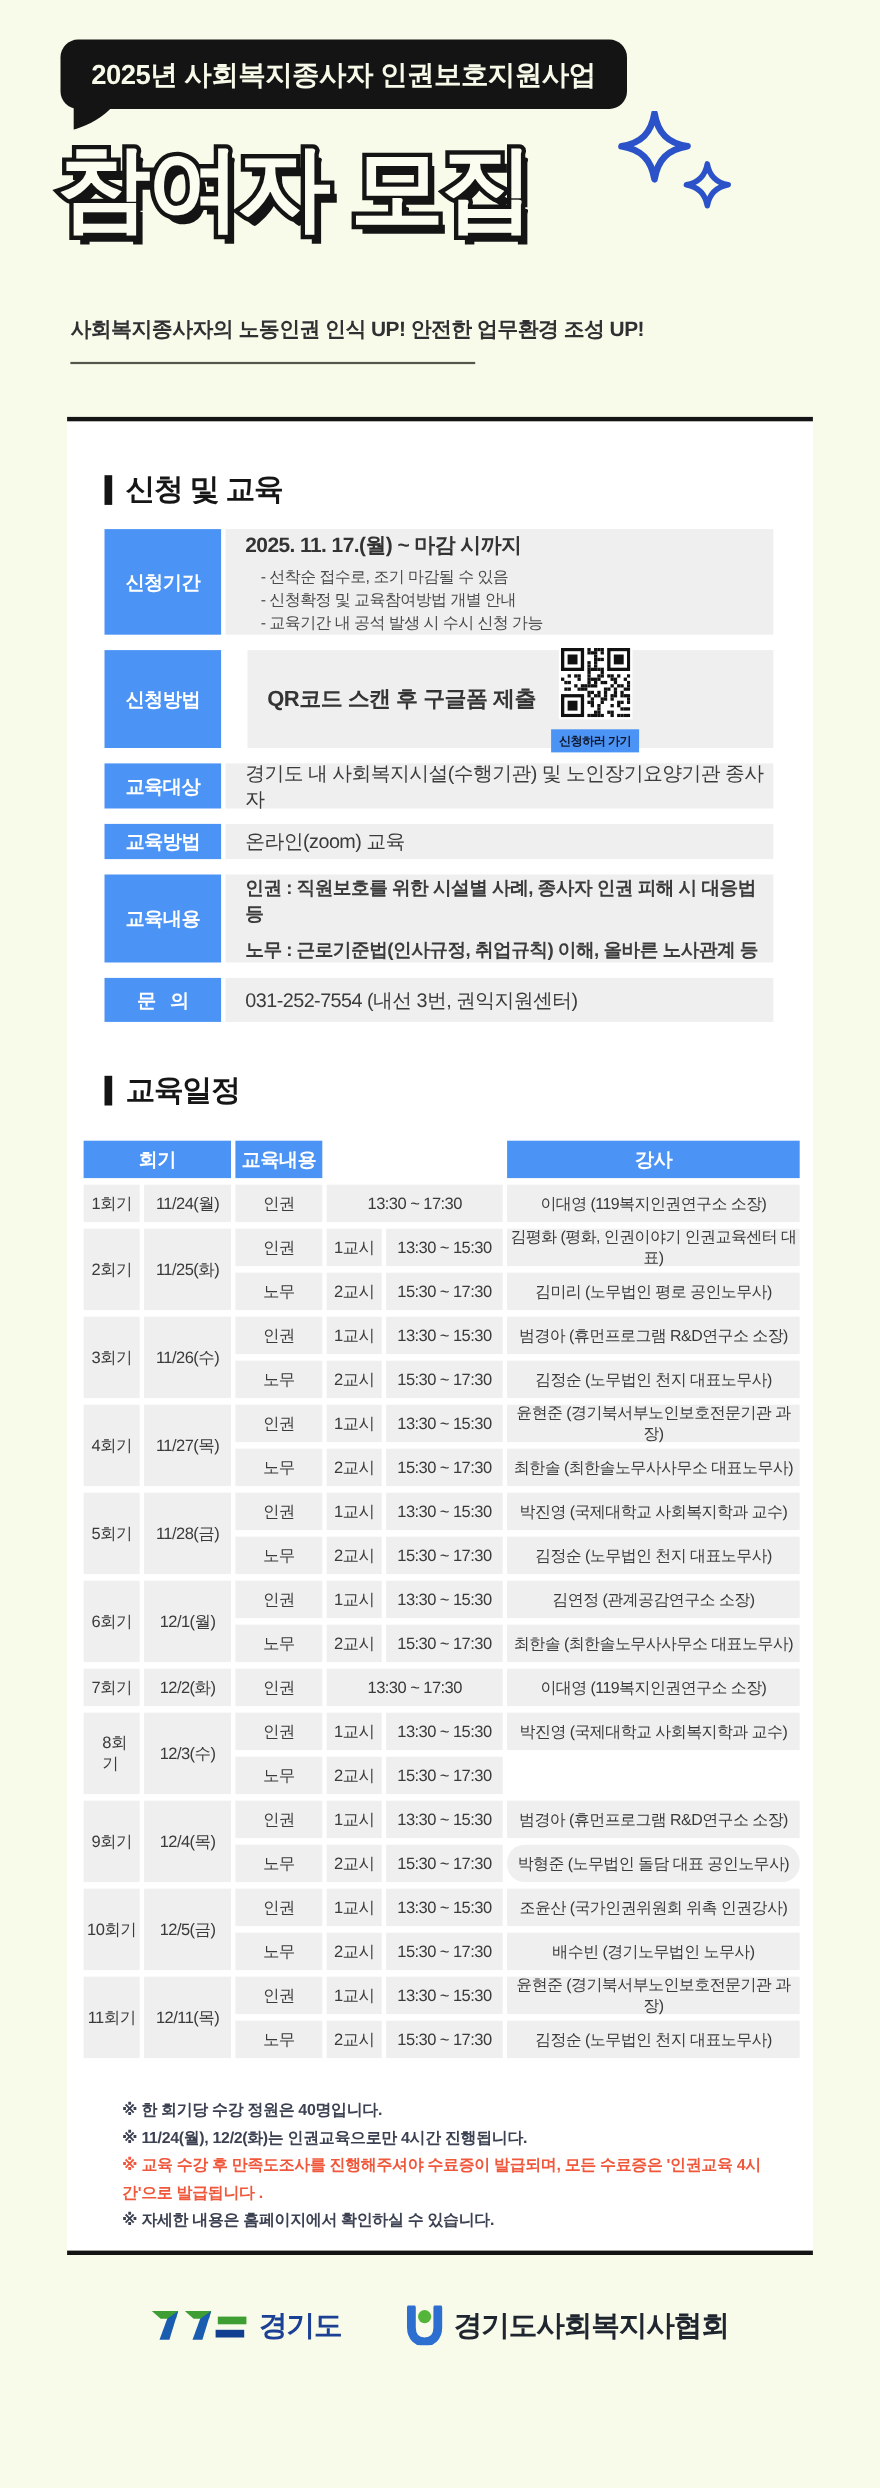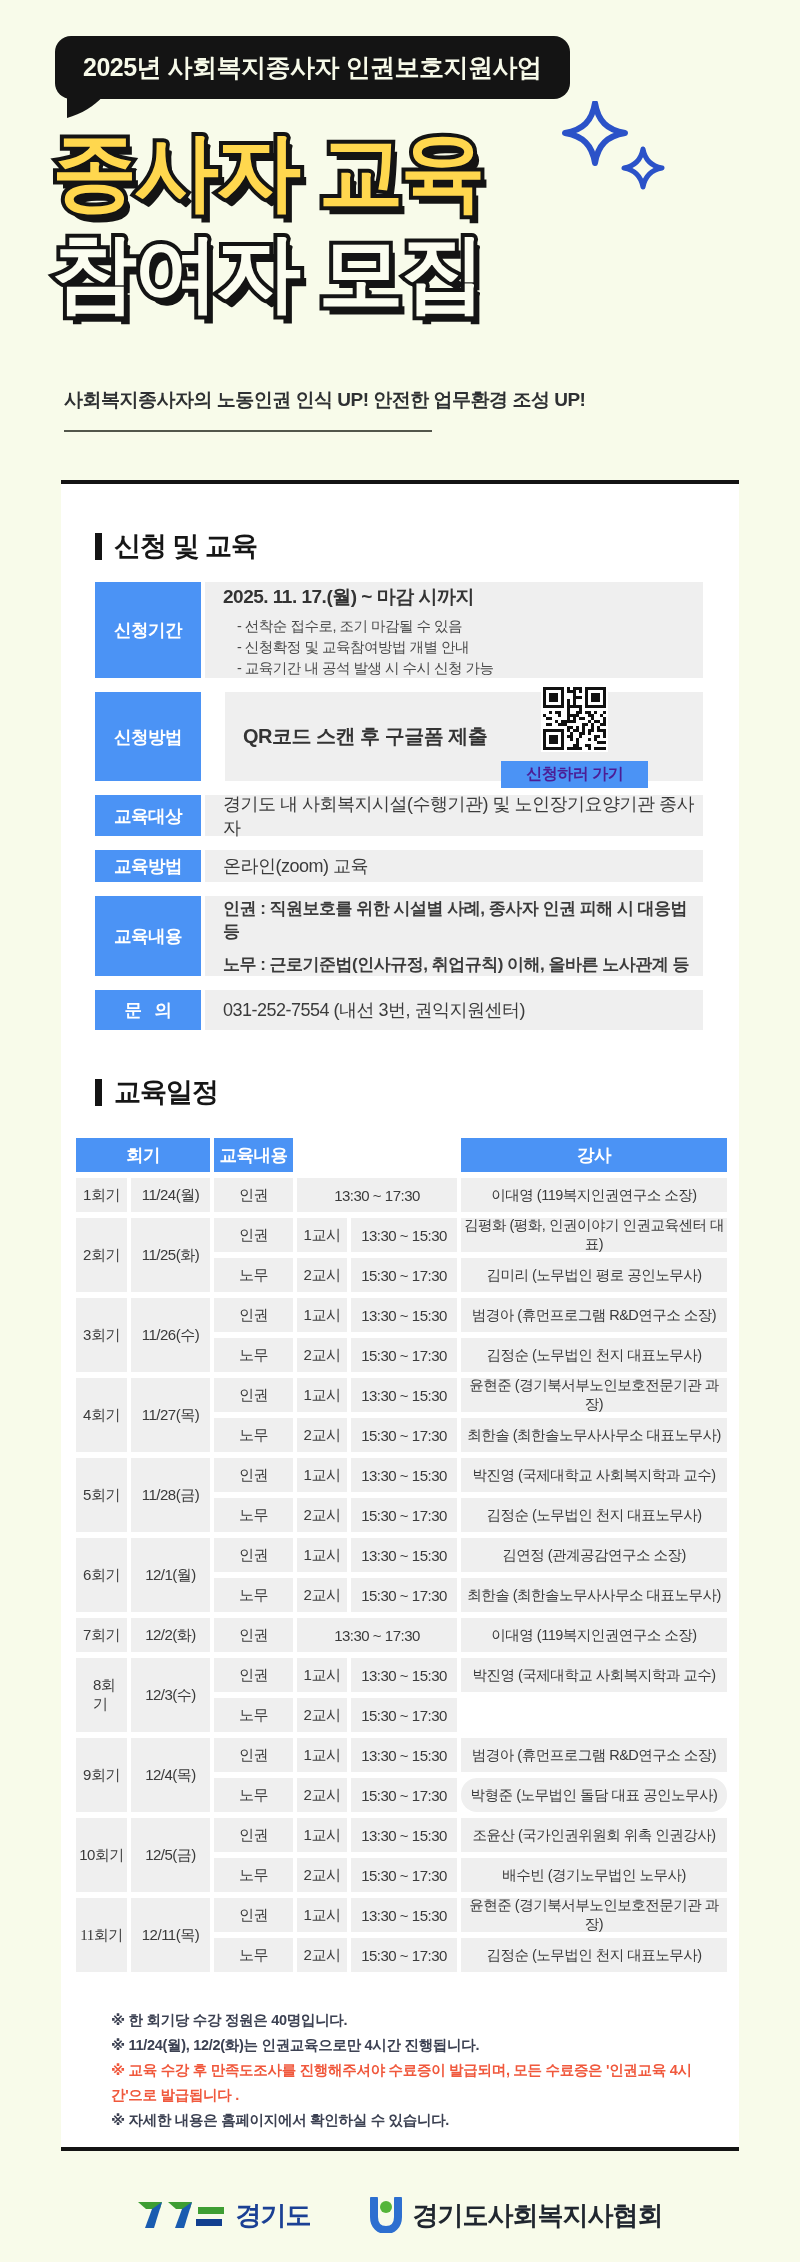--- a/index.html
+++ b/index.html
@@ -56,22 +56,22 @@
   .info-row.text2{height:32px;}
   .info-row.lines{height:80px;}
   .info-row.text3{height:40px;}
   .info-row.period .info-content{flex-direction:column;align-items:flex-start;justify-content:center;padding:6px 0 4px 18px;}
   .period-title{font-size:19px;font-weight:700;color:#333;margin-bottom:6px;}
   .bullet{font-size:14.5px;color:#4A4A4A;line-height:21px;margin-left:14px;}
   .qr-text{font-size:20px;font-weight:700;color:#343434;}
   .qr-wrap{margin-left:14px;display:flex;flex-direction:column;align-items:center;}
   .qr-img{background:#fff;padding:2px;}
   .qr-btn{
-    margin-top:4px;background:var(--accent-blue,#4B93F5);color:#4c1d95;
-    font-size:16px;font-weight:700;padding:3px 25px;letter-spacing:-0.5px;cursor:pointer;
+    margin-top:4px;background:var(--accent-blue,#4B93F5);color:#0f172a;
+    font-size:11px;font-weight:700;padding:3px 7px;letter-spacing:-0.5px;cursor:pointer;
   }
   .info-row.lines .info-content{flex-direction:column;align-items:flex-start;justify-content:center;gap:10px;}
   .content-line{font-size:17px;font-weight:700;color:#3B3B3B;}
   
   .schedule{
     margin:28px 12px 0 15px;display:grid;
     grid-template-columns:51px 79px 79px 50px 106px 1fr;
     grid-auto-rows:34px;column-gap:4px;row-gap:6px;
   }
   .sch-cell{
@@ -97,21 +97,20 @@
 
 
 <div class="badge">
   <span>2025년 사회복지종사자 인권보호지원사업</span>
   <svg class="badge-tail" width="38" height="22" viewBox="0 0 38 22">
     <path d="M2,0 L38,0 C30,10 16,18 2,22 Z" fill="#141414"></path>
   </svg>
 </div>
 
 <div class="title-block">
-  <div class="title-line title-yellow">종사자 교육</div>
   <div class="title-line title-white">참여자 모집</div>
   <svg class="sparkles" width="120" height="110" viewBox="0 0 120 110">
     <path d="M38,2 C41,20 50,29 68,32 C50,35 41,44 38,62 C35,44 26,35 8,32 C26,29 35,20 38,2 Z" fill="none" stroke="#2B52C8" stroke-width="6" stroke-linejoin="round"></path>
     <path d="M86,48 C88,59 94,65 105,67 C94,69 88,75 86,86 C84,75 78,69 67,67 C78,65 84,59 86,48 Z" fill="none" stroke="#2B52C8" stroke-width="5" stroke-linejoin="round"></path>
   </svg>
 </div>
 
 <div class="subtitle">사회복지종사자의 노동인권 인식 UP! 안전한 업무환경 조성 UP!</div>
 <hr class="subtitle-rule">
 
@@ -377,21 +376,21 @@
       <div class="sch-cell" style="grid-area: 18 / 1 / span 2;">10회기</div>
       <div class="sch-cell" style="grid-area: 18 / 2 / span 2;">12/5(금)</div>
       <div class="sch-cell" style="grid-area: 18 / 3;">인권</div>
       <div class="sch-cell" style="grid-area: 18 / 4;">1교시</div>
       <div class="sch-cell" style="grid-area: 18 / 5;">13:30 ~ 15:30</div>
       <div class="sch-cell sch-lect" style="grid-area: 18 / 6;">조윤산 (국가인권위원회 위촉 인권강사)</div>
       <div class="sch-cell" style="grid-area: 19 / 3;">노무</div>
       <div class="sch-cell" style="grid-area: 19 / 4;">2교시</div>
       <div class="sch-cell" style="grid-area: 19 / 5;">15:30 ~ 17:30</div>
       <div class="sch-cell sch-lect" style="grid-area: 19 / 6;">배수빈 (경기노무법인 노무사)</div>
-      <div class="sch-cell" style="grid-area: 20 / 1 / span 2; font-family: Liberation Serif, serif;">11회기</div>
+      <div class="sch-cell" style="grid-area: 20 / 1 / span 2;">11회기</div>
       <div class="sch-cell" style="grid-area: 20 / 2 / span 2;">12/11(목)</div>
       <div class="sch-cell" style="grid-area: 20 / 3;">인권</div>
       <div class="sch-cell" style="grid-area: 20 / 4;">1교시</div>
       <div class="sch-cell" style="grid-area: 20 / 5;">13:30 ~ 15:30</div>
       <div class="sch-cell sch-lect" style="grid-area: 20 / 6;">윤현준 (경기북서부노인보호전문기관 과장)</div>
       <div class="sch-cell" style="grid-area: 21 / 3;">노무</div>
       <div class="sch-cell" style="grid-area: 21 / 4;">2교시</div>
       <div class="sch-cell" style="grid-area: 21 / 5;">15:30 ~ 17:30</div>
       <div class="sch-cell sch-lect" style="grid-area: 21 / 6;">김정순 (노무법인 천지 대표노무사)</div>
     </div>

